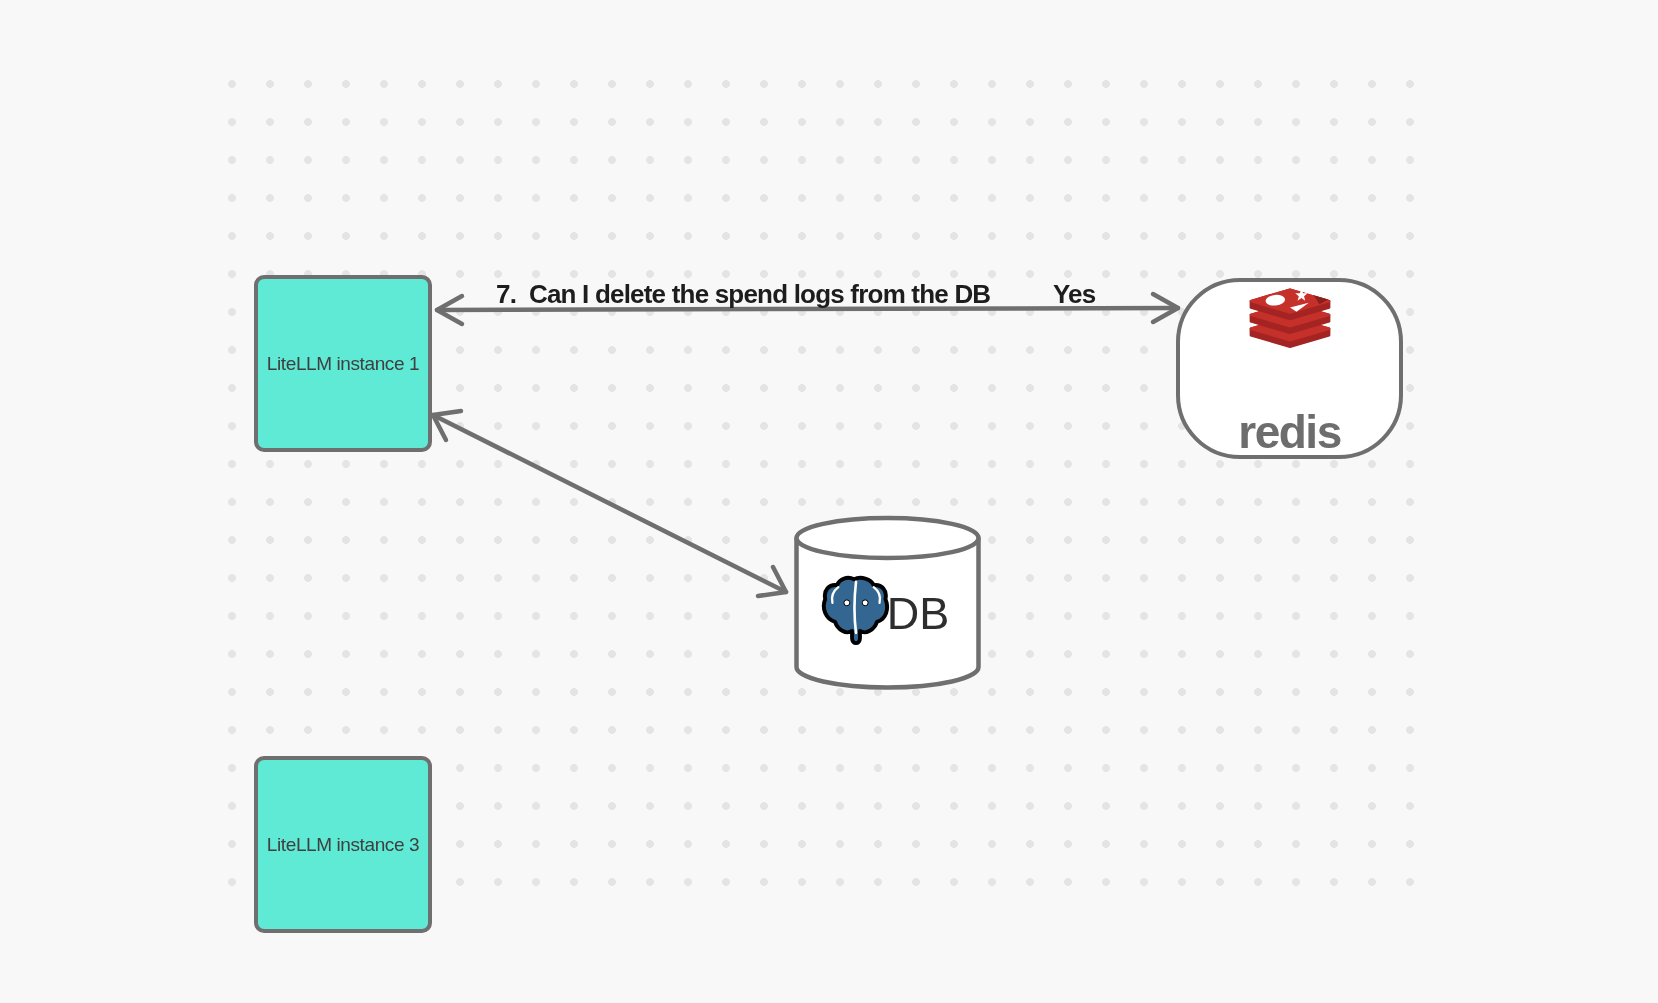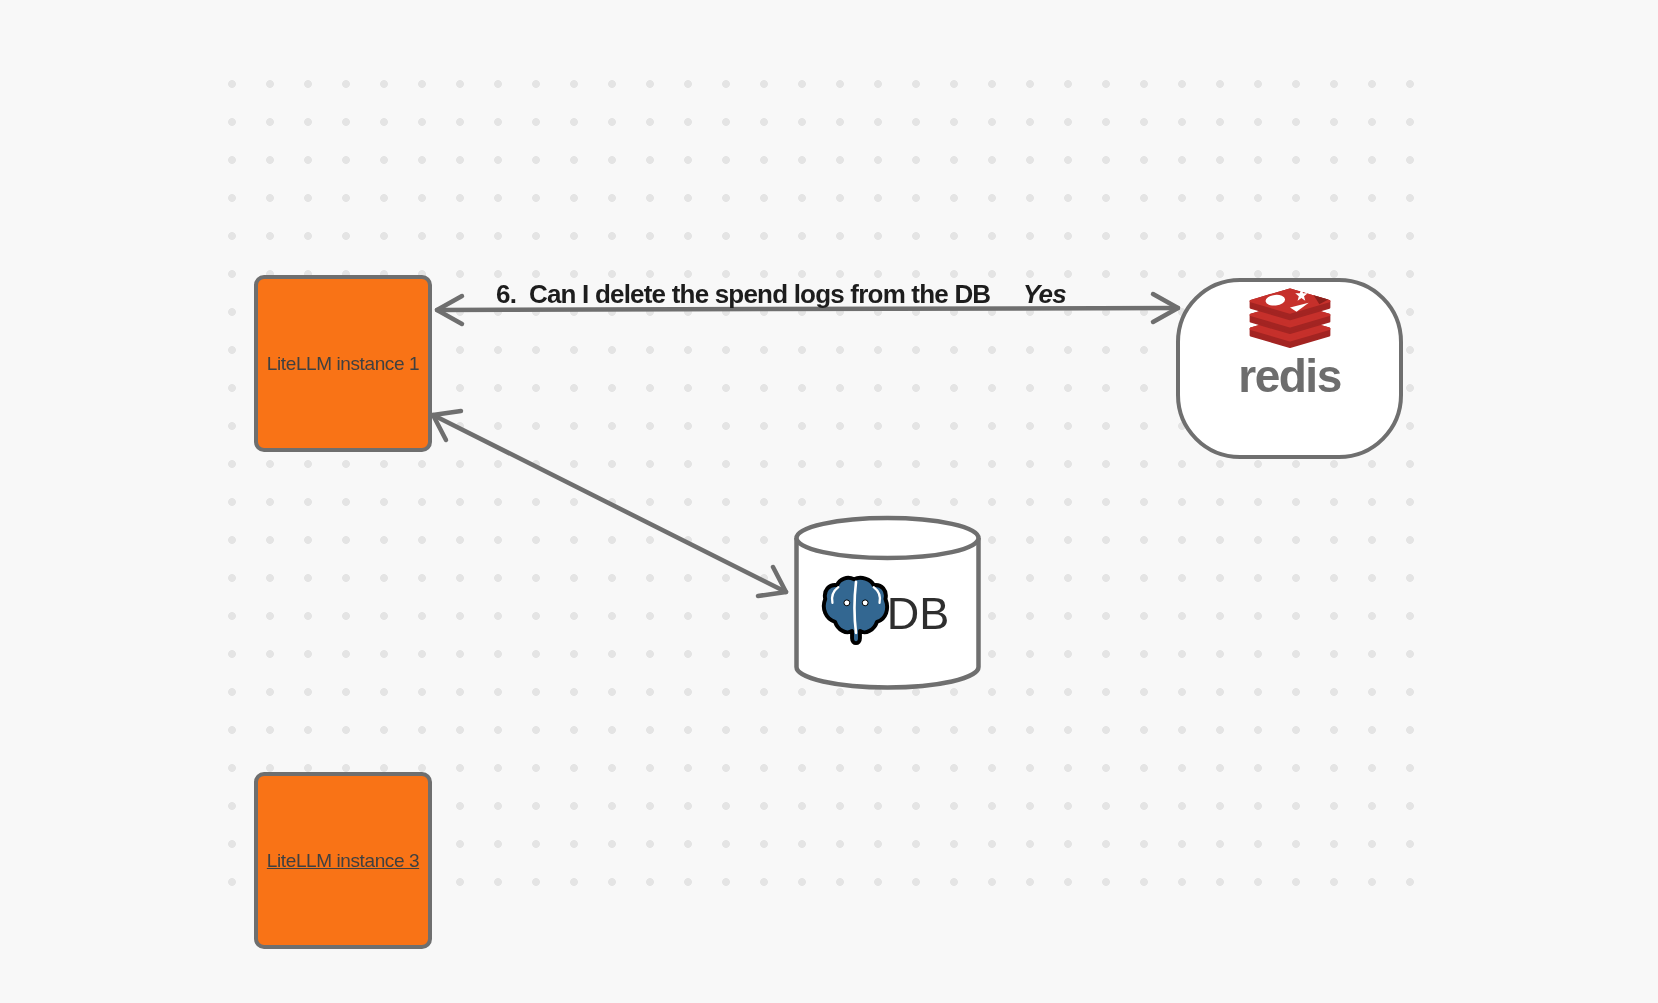--- a/index.html
+++ b/index.html
@@ -8,54 +8,54 @@
 
   .dot-grid{
     position:absolute;left:213px;top:65px;width:1217px;height:837px;
     background-image:radial-gradient(circle at 19px 19px,#e4e4e4 3.6px,rgba(0,0,0,0) 4.2px);
     background-size:38px 38px;
   }
 
   .arrow-layer{position:absolute;left:0;top:0;width:1658px;height:1003px;pointer-events:none;}
 
   .node-box{
-    position:absolute;width:170px;height:169px;background:#f97316;
+    position:absolute;width:170px;height:169px;background:#5eead4;
     border:4px solid #6f6f6f;border-radius:10px;
     display:flex;align-items:center;justify-content:center;
     color:#404040;font-size:19px;letter-spacing:-0.4px;text-align:center;
   }
   #box-1{left:254px;top:275px;}
   #box-2{left:254px;top:516px;}
-  #box-3{left:254px;top:772px;text-decoration:underline;}
+  #box-3{left:254px;top:756px;}
 
   .redis-node{
     position:absolute;left:1176px;top:278px;width:219px;height:167px;
     background:#ffffff;border:4px solid #6f6f6f;border-radius:64px;
-    display:flex;flex-direction:column;align-items:center;justify-content:flex-start;
+    display:flex;flex-direction:column;align-items:center;justify-content:space-between;
     padding-top:6px;
   }
   .redis-word{
     font-size:46px;font-weight:bold;color:#6d6d6d;letter-spacing:-1.5px;line-height:1;
     margin-top:3px;
   }
 
   .db-node{position:absolute;left:794px;top:515px;width:181px;height:176px;text-align:center;}
   .db-cyl{position:absolute;left:0;top:0;}
   .db-content{
     position:absolute;left:0;top:60px;width:100%;
     display:flex;align-items:flex-start;justify-content:center;
   }
   .db-label{font-size:45px;line-height:1;color:#2e2e2e;margin-top:16px;margin-left:-5px;}
 
   .arrow-label{
     position:absolute;font-size:26px;font-weight:bold;color:#1d1d1d;
     letter-spacing:-0.8px;line-height:26px;white-space:pre;
   }
   #label-1{left:496px;top:281px;}
-  #label-1-yes{left:1023px;top:281px;font-style:italic;}
+  #label-1-yes{left:1053px;top:281px;}
   #label-2{left:577px;top:457px;}
 </style>
 </head>
 <body>
 
 <div id="canvas">
 
   <div class="dot-grid"></div>
 
   <svg class="arrow-layer" viewBox="0 0 1658 1003" fill="none" stroke="#6f6f6f" stroke-width="4.5" stroke-linecap="round" stroke-linejoin="round">
@@ -113,16 +113,16 @@
         <path d="M55 10 C52 36 52 64 55 88" stroke="#ffffff" stroke-width="4" fill="none" stroke-linecap="round"></path>
         <path d="M28 18 C20 24 17 33 19 42" stroke="#ffffff" stroke-width="3.5" fill="none" stroke-linecap="round"></path>
         <path d="M82 18 C90 24 93 33 91 42" stroke="#ffffff" stroke-width="3.5" fill="none" stroke-linecap="round"></path>
         <circle cx="41" cy="42" r="4.5" fill="#ffffff" stroke="#000000" stroke-width="1.5"></circle>
         <circle cx="69" cy="42" r="4.5" fill="#ffffff" stroke="#000000" stroke-width="1.5"></circle>
       </svg>
       <span class="db-label">DB</span>
     </div>
   </div>
 
-  <div class="arrow-label" id="label-1">6.  Can I delete the spend logs from the DB</div>
+  <div class="arrow-label" id="label-1">7.  Can I delete the spend logs from the DB</div>
   <div class="arrow-label" id="label-1-yes">Yes</div>
 
 </div>
 
 </body></html>

